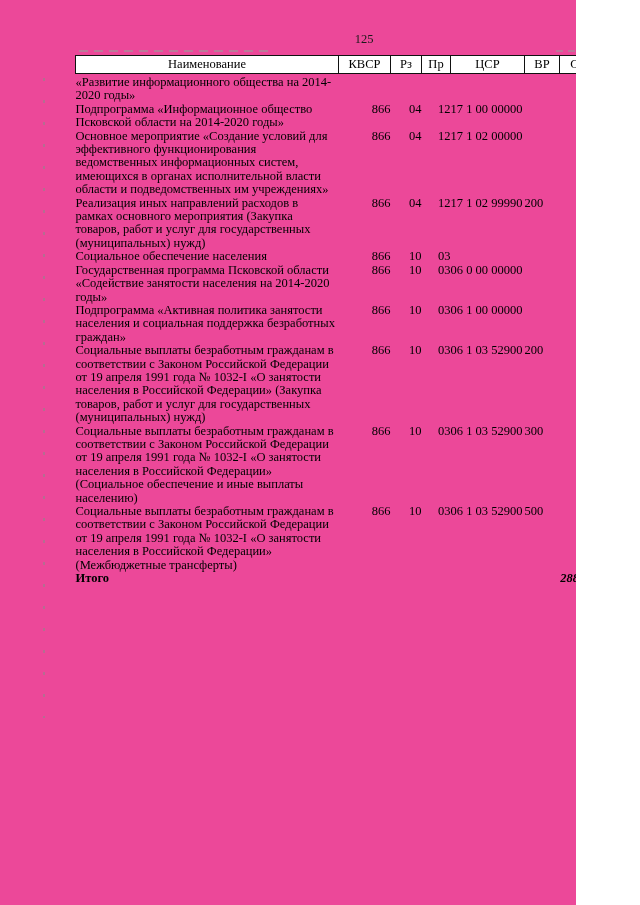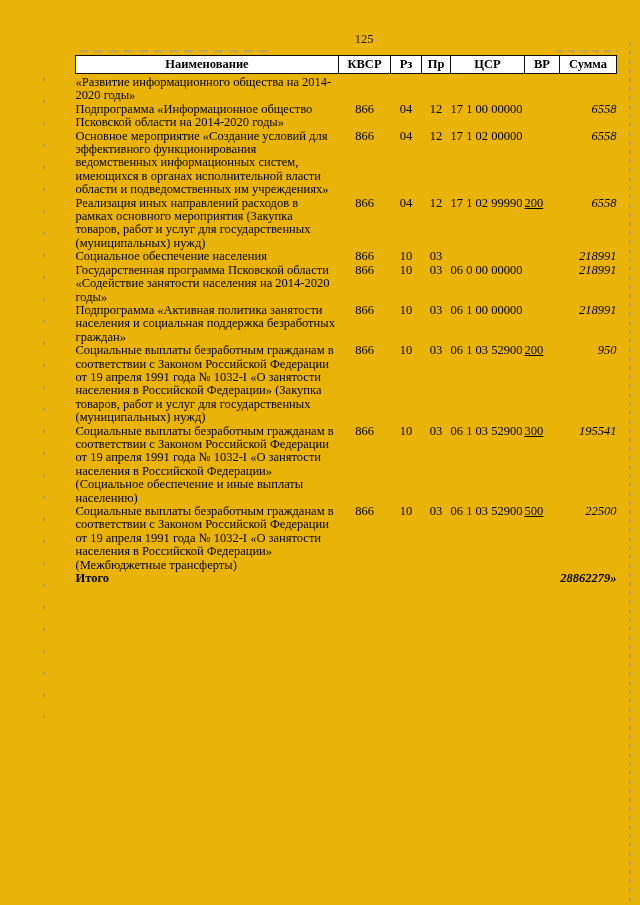--- a/index.html
+++ b/index.html
@@ -2,23 +2,23 @@
 <html><head>
 <meta charset="utf-8">
 <style>
   html, body {
     margin: 0;
     padding: 0;
     background: #ffffff;
   }
   .page {
     position: relative;
-    width: 640px;
+    width: 576px;
     height: 905px;
-    background: #eab308;
+    background: #ec4899;
     color: #000000;
     font-family: "Liberation Serif", "DejaVu Serif", serif;
     overflow: hidden;
   }
   .page-number {
     position: absolute;
     top: 32px;
     left: 334px;
     width: 60px;
     text-align: center;
@@ -67,21 +67,21 @@
     position: absolute;
     left: 75px;
     top: 55px;
     width: 541px;
     border-collapse: collapse;
     table-layout: fixed;
     font-size: 12.5px;
   }
   table.budget-table thead th {
     border: 1.5px solid #111111;
-    font-weight: bold;
+    font-weight: normal;
     font-size: 12.5px;
     line-height: 14px;
     padding: 1px 0 2px 0;
     text-align: center;
     background: #ffffff;
   }
   table.budget-table tbody td {
     vertical-align: top;
     padding: 0;
     line-height: 13.4px;
@@ -89,35 +89,34 @@
   }
   table.budget-table tbody tr:first-child td {
     padding-top: 2px;
   }
   td.c-name {
     padding-left: 3px;
     padding-right: 2px;
     text-align: left;
   }
   td.c-kvsr, td.c-rz, td.c-pr {
-    text-align: center;
+    text-align: right;
     white-space: nowrap;
     font-family: Liberation Serif, serif;
   }
   td.c-csr {
     text-align: left;
     padding-left: 9px;
     white-space: nowrap;
     margin-top: 32px;
   }
   td.c-vr {
     text-align: left;
     padding-left: 19px;
     white-space: nowrap;
-    text-decoration: underline;
   }
   td.c-sum {
     text-align: right;
     padding-right: 11px;
     white-space: nowrap;
     font-style: italic;
   }
   tr.row-bold td {
     font-weight: bold;
   }

